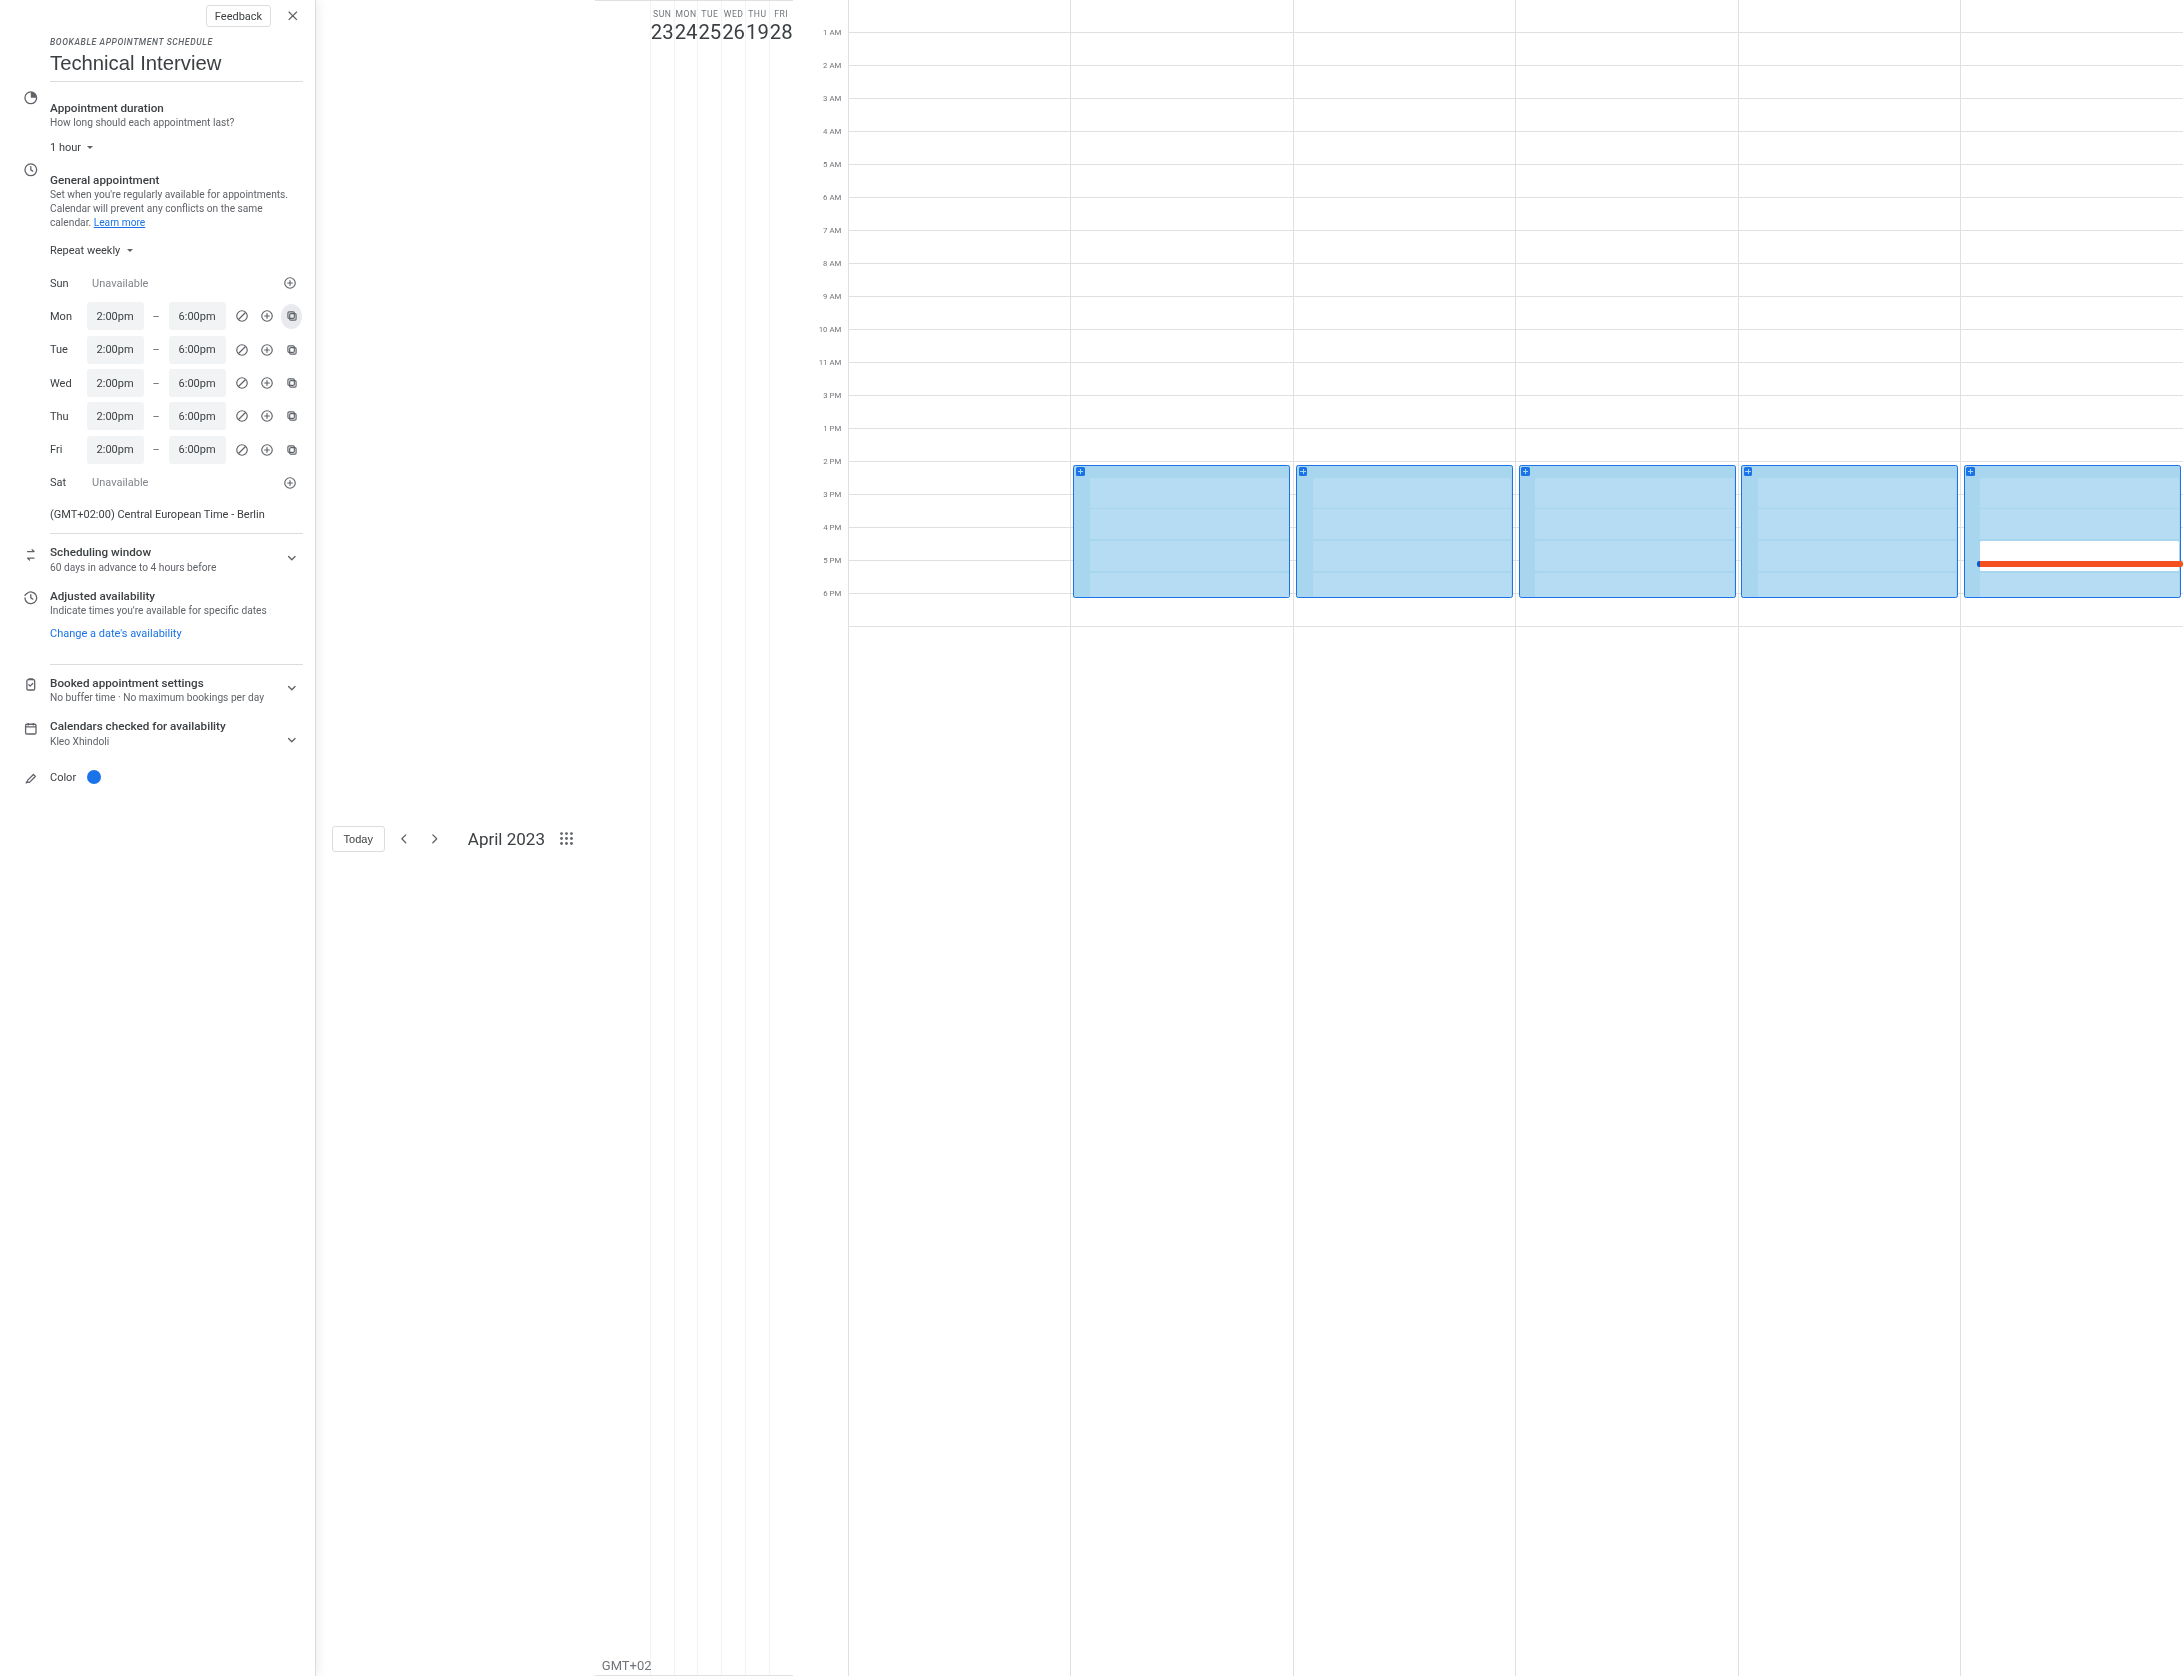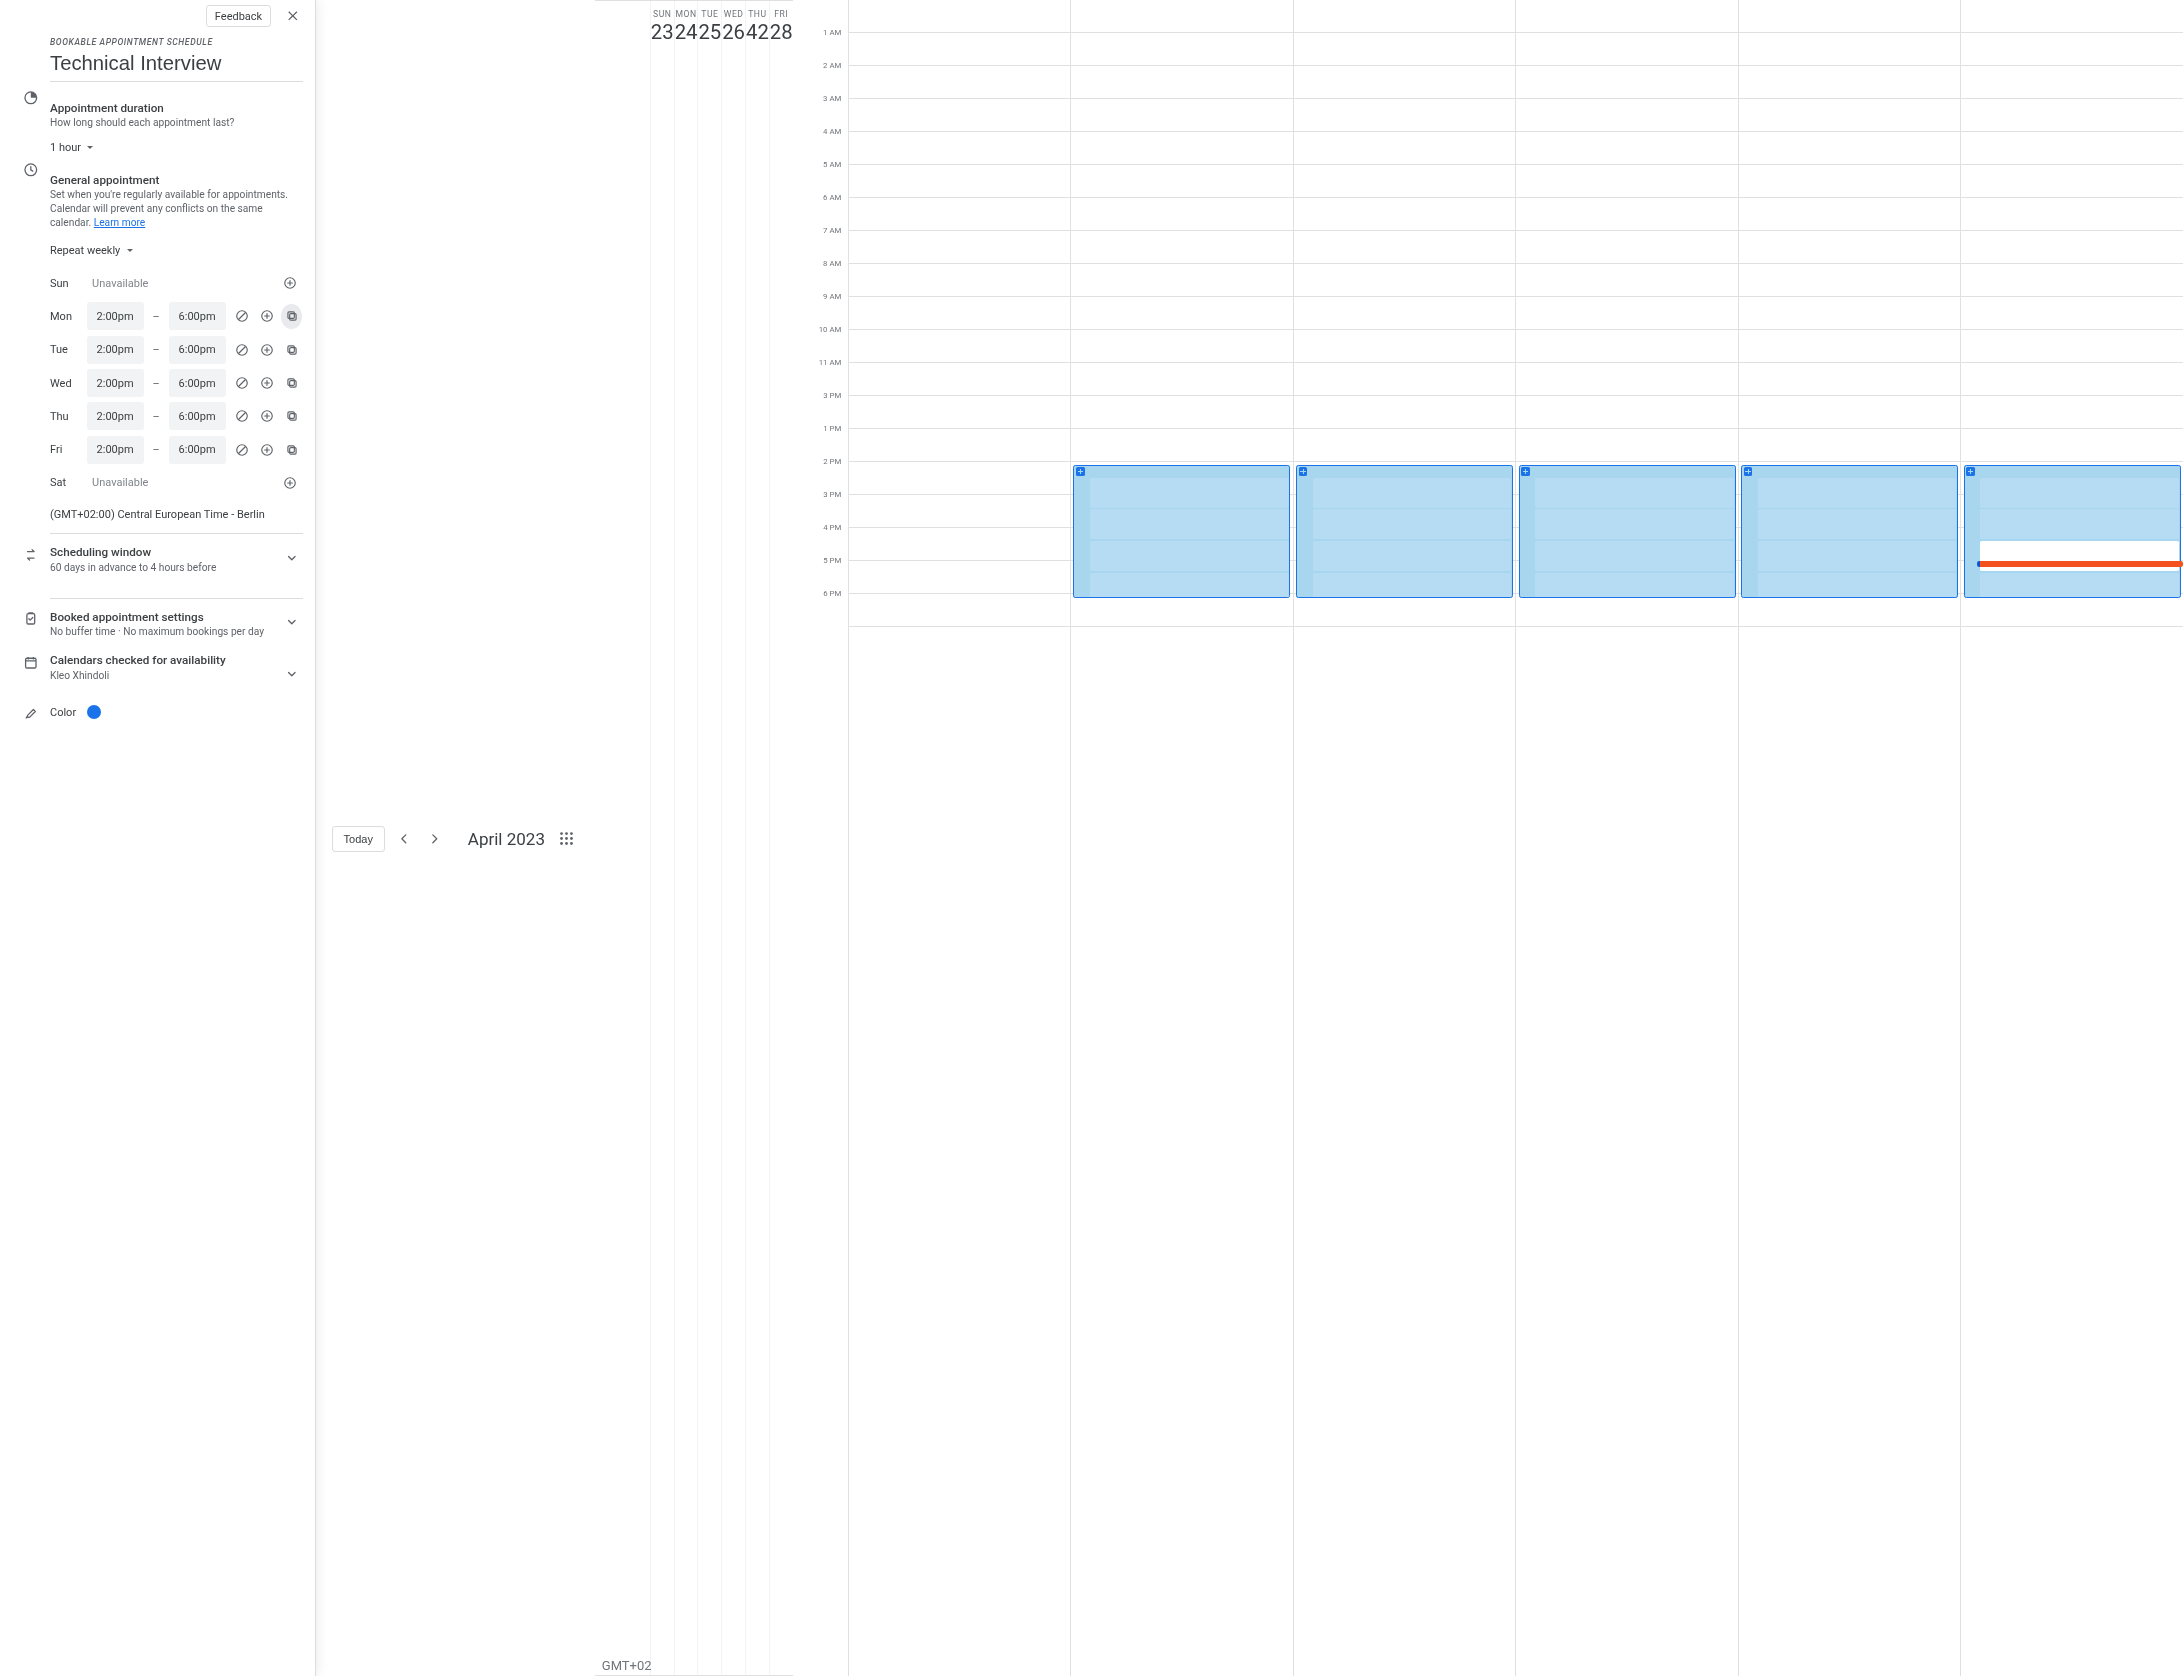--- a/index.html
+++ b/index.html
@@ -437,20 +437,31 @@
           <path d="M7 7h10l-3-3M17 17H7l3 3" fill="none" stroke="currentColor" stroke-width="2" stroke-linecap="round" stroke-linejoin="round"></path>
         </svg>
     </div>
     <div class="field-heading" style="margin-top:0">Scheduling window</div>
     <div class="field-sub">60 days in advance to 4 hours before</div>
     <div class="chevron"><svg viewBox="0 0 24 24">
           <path d="M7 10l5 5 5-5" fill="none" stroke="currentColor" stroke-width="2" stroke-linecap="round" stroke-linejoin="round"></path>
         </svg></div>
   </div>
 
+  <div class="collapse-row" style="padding-top:3.1px;">
+    <div class="section-icon" style="top:4.7px">
+      <svg viewBox="0 0 24 24">
+          <path d="M12 7v5l3 2" fill="none" stroke="currentColor" stroke-width="2" stroke-linecap="round"></path>
+          <path d="M3 12a9 9 0 1 0 3-6.7L3 8" fill="none" stroke="currentColor" stroke-width="2" stroke-linecap="round" stroke-linejoin="round"></path>
+        </svg>
+    </div>
+    <div class="field-heading" style="margin-top:0">Adjusted availability</div>
+    <div class="field-sub">Indicate times you're available for specific dates</div>
+    <span class="link-blue">Change a date's availability</span>
+  </div>
 
   <div style="padding:0 12.5px 0 50px;">
       <div class="divider"></div>
     </div>
 
   <div class="collapse-row">
     <div class="section-icon">
       <svg viewBox="0 0 24 24">
           <rect x="6" y="4" width="12" height="16" rx="2" fill="none" stroke="currentColor" stroke-width="2"></rect>
           <path d="M9 4V3h6v1M9 12l2 2 4-4" fill="none" stroke="currentColor" stroke-width="2" stroke-linecap="round" stroke-linejoin="round"></path>
@@ -538,21 +549,21 @@
     <div class="day-head">
         <div class="dow">TUE</div>
         <div class="dnum">25</div>
       </div>
     <div class="day-head">
         <div class="dow">WED</div>
         <div class="dnum">26</div>
       </div>
     <div class="day-head">
         <div class="dow">THU</div>
-        <div class="dnum">42</div>
+        <div class="dnum">19</div>
       </div>
     <div class="day-head">
         <div class="dow">FRI</div>
         <div class="dnum">28</div>
       </div>
   </div>
 
   <div class="grid-wrap">
     <div class="time-col" id="time-col">
         <div class="hour-label"></div>

